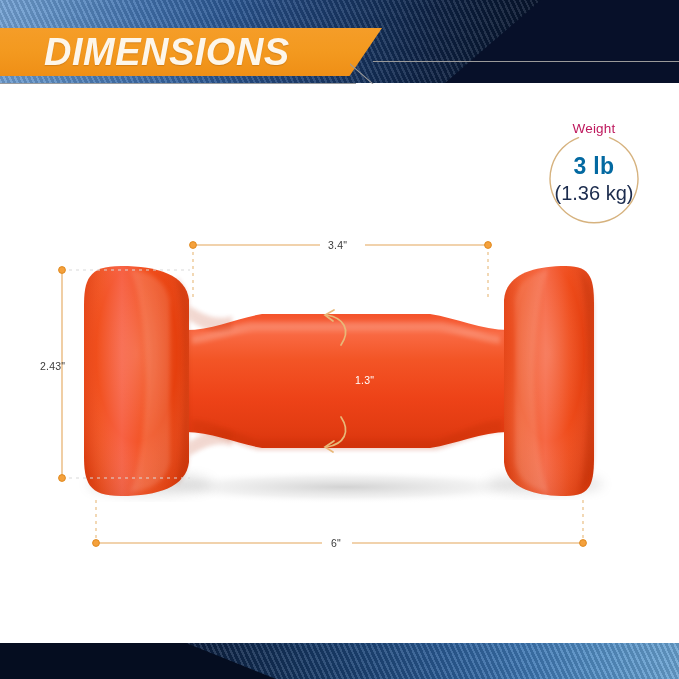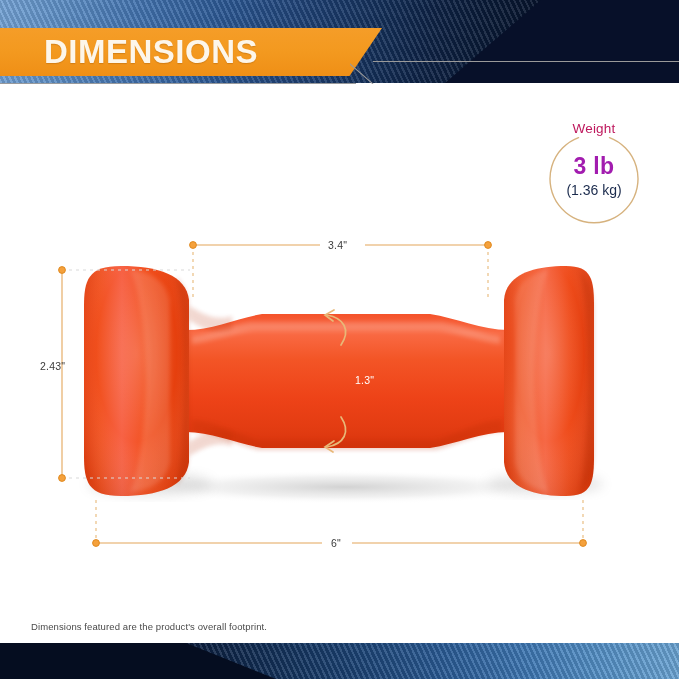--- a/index.html
+++ b/index.html
@@ -80,22 +80,23 @@
     position: absolute;
     left: 0; top: 28px;
     width: 382px; height: 48px;
     background: linear-gradient(180deg, #f59d28 0%, #f3991f 50%, #ef8f16 100%);
     clip-path: polygon(0% 0%, 100% 0%, 91.5% 100%, 0% 100%);
     box-shadow: 0 1px 2px rgba(0,0,0,.25);
   }
   .ribbon-title {
     position: absolute;
     left: 44px; top: 33px;
-    font-size: 33px;
+    font-size: 38px;
     font-weight: bold;
+    font-style: italic;
     letter-spacing: 0.5px;
     color: #fdf6ea;
     line-height: 38px;
     white-space: nowrap;
     text-shadow: 0 1px 1px rgba(120,60,0,.25);
   }
   
   .rule-low {
     position: absolute;
     left: 0; top: 83px;
@@ -187,29 +188,29 @@
     color: #be185d;
     letter-spacing: .2px;
   }
   .weight-main {
     position: absolute;
     left: 0; top: 20px;
     width: 92px;
     text-align: center;
     font-size: 23px;
     font-weight: bold;
-    color: #a21caf;
+    color: #0369a1;
     letter-spacing: .3px;
   }
   .weight-sub {
     position: absolute;
     left: 0; top: 49px;
     width: 92px;
     text-align: center;
-    font-size: 14px;
+    font-size: 20px;
     color: #1b2b4d;
     letter-spacing: 0;
   }
 
   
   .product {
     position: absolute;
     left: 0; top: 0;
     width: 679px; height: 679px;
     pointer-events: none;
@@ -432,21 +433,20 @@
     <svg class="arc" viewBox="0 0 92 92" xmlns="http://www.w3.org/2000/svg">
 
       <path d="M 30.5,4.6
                A 44 44 0 1 0 61.5,4.6" fill="none" stroke="#d6b27e" stroke-width="1.4" stroke-linecap="round"></path>
     </svg>
     <div class="weight-label">Weight</div>
     <div class="weight-main">3 lb</div>
     <div class="weight-sub">(1.36 kg)</div>
   </div>
 
-  <div class="footnote">Dimensions featured are the product's overall footprint.</div>
 
   <div class="bottom-band">
     <div class="grad"></div>
     <div class="stripes"></div>
     <div class="dark-wedge"></div>
   </div>
 
 </div>
 
 </body></html>

